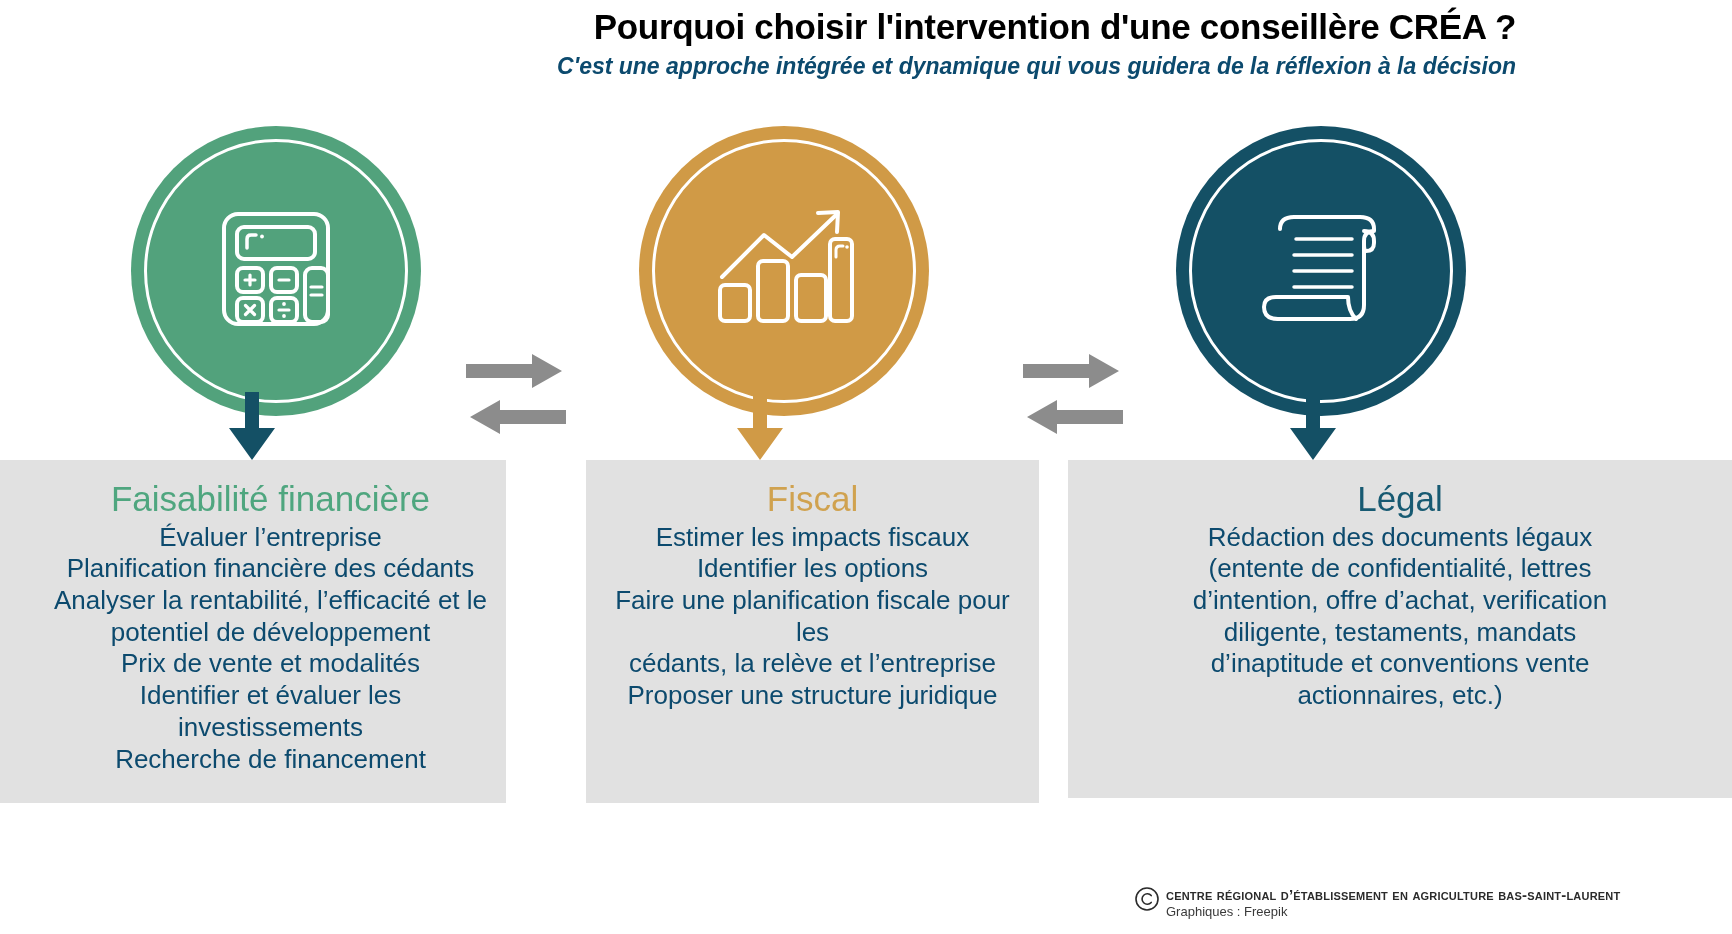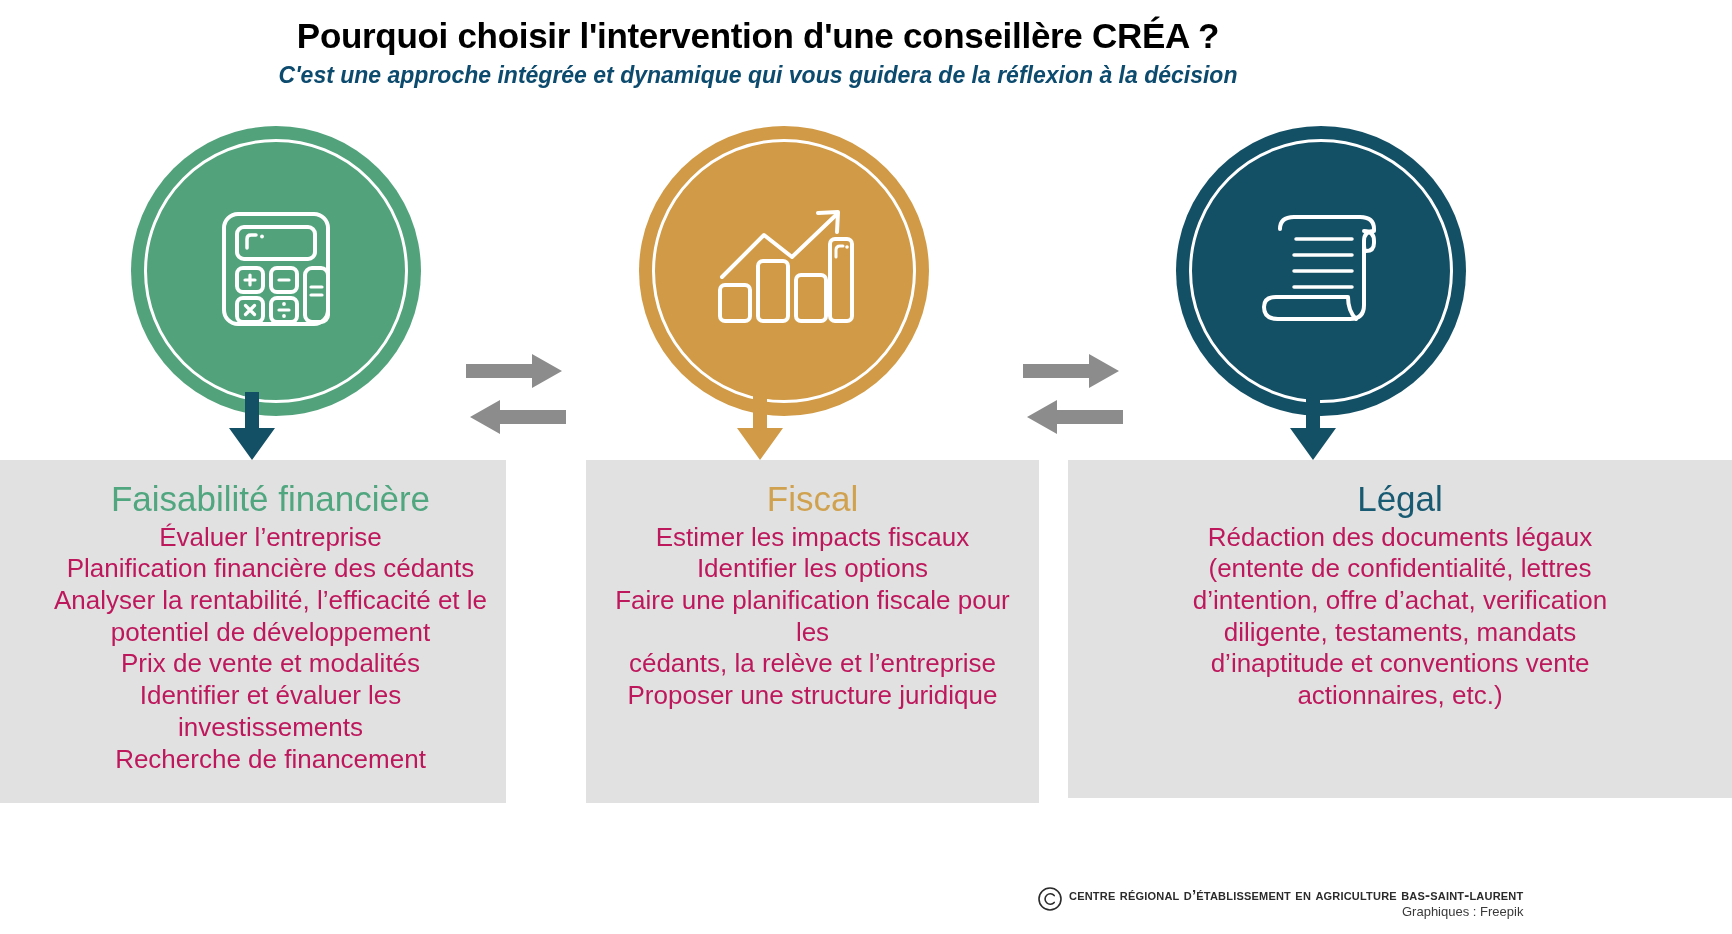--- a/index.html
+++ b/index.html
@@ -13,23 +13,23 @@
     position: relative;
     overflow: hidden;
     font-family: "Liberation Sans", sans-serif;
     color: #111111;
   }
 
   
   #header {
     position: absolute;
     left: 0;
-    top: 12px;
+    top: 3px;
     width: 1516px;
-    text-align: center;
+    text-align: right;
   }
   #main-title {
     margin: 0;
     padding-top: 4px;
     font-size: 35px;
     font-weight: bold;
     letter-spacing: -0.3px;
     color: #000000;
     line-height: 1.15;
   }
@@ -116,31 +116,30 @@
   }
   .panel-title {
     font-size: 35px;
     font-weight: normal;
     line-height: 1.1;
     margin: 0 0 3px 0;
   }
   .panel-line {
     font-size: 26px;
     line-height: 1.22;
-    color: #be185d;
+    color: #0c4a6e;
   }
 
   
   #footer {
     position: absolute;
-    left: 1037px;
+    left: 1134px;
     top: 886px;
     display: flex;
     align-items: flex-start;
-    text-align: right;
   }
   #copyright-icon {
     width: 26px;
     height: 26px;
     margin-right: 6px;
     flex: none;
   }
   #footer-text-block {
     display: flex;
     flex-direction: column;

